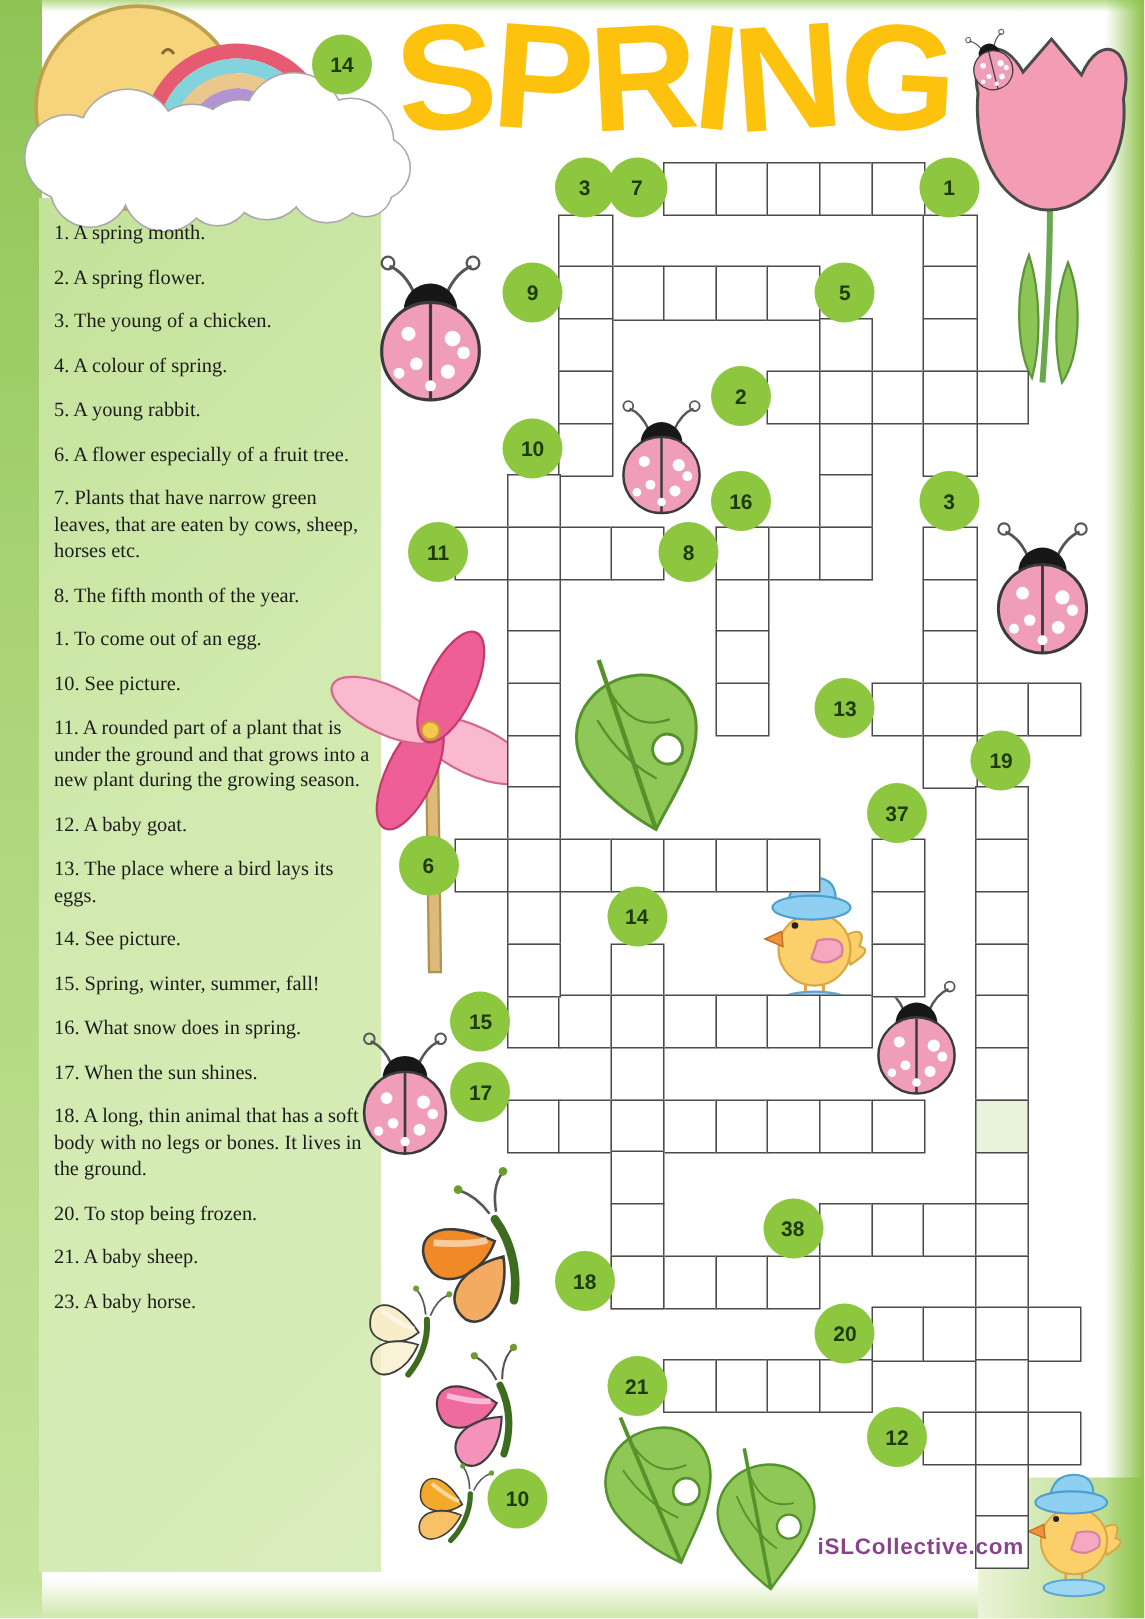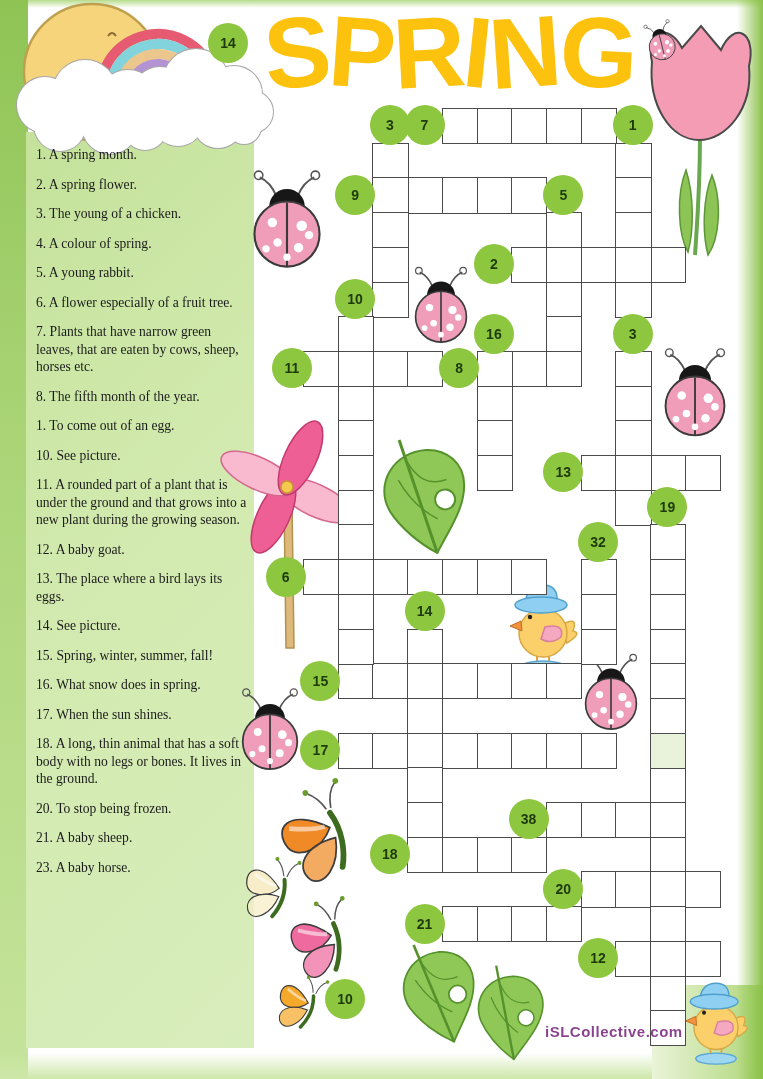--- a/index.html
+++ b/index.html
@@ -344,25 +344,25 @@
       <div class="badge" style="left: 335.1px; top: 174.8px;">9</div>
       <div class="badge" style="left: 543.3px; top: 174.8px;">5</div>
       <div class="badge" style="left: 473.9px; top: 244.1px;">2</div>
       <div class="badge" style="left: 335.1px; top: 278.9px;">10</div>
       <div class="badge" style="left: 473.9px; top: 313.6px;">16</div>
       <div class="badge" style="left: 612.7px; top: 313.6px;">3</div>
       <div class="badge" style="left: 272px; top: 348.3px;">11</div>
       <div class="badge" style="left: 439.1px; top: 348.3px;">8</div>
       <div class="badge" style="left: 543.3px; top: 452.4px; text-align: center;">13</div>
       <div class="badge" style="left: 647.4px; top: 487.1px;">19</div>
-      <div class="badge" style="left: 578px; top: 521.8px;">32</div>
+      <div class="badge" style="left: 578px; top: 521.8px;">37</div>
       <div class="badge" style="left: 265.6px; top: 556.5px;">6</div>
       <div class="badge" style="left: 404.5px; top: 591.2px;">14</div>
       <div class="badge" style="left: 300.4px; top: 660.6px;">15</div>
-      <div class="badge" style="left: 300.4px; top: 730px;">17</div>
+      <div class="badge" style="left: 300.4px; top: 708px;">17</div>
       <div class="badge" style="left: 508.5px; top: 799.4px;">38</div>
       <div class="badge" style="left: 369.8px; top: 834.1px;">18</div>
       <div class="badge" style="left: 543.3px; top: 868.8px;">20</div>
       <div class="badge" style="left: 404.5px; top: 903.5px;">21</div>
       <div class="badge" style="left: 578px; top: 938.2px;">12</div>
       <div class="badge" style="left: 325px; top: 979px;">10</div>
     </div>
 
   <div class="watermark">iSLCollective.com</div>
 </div>

